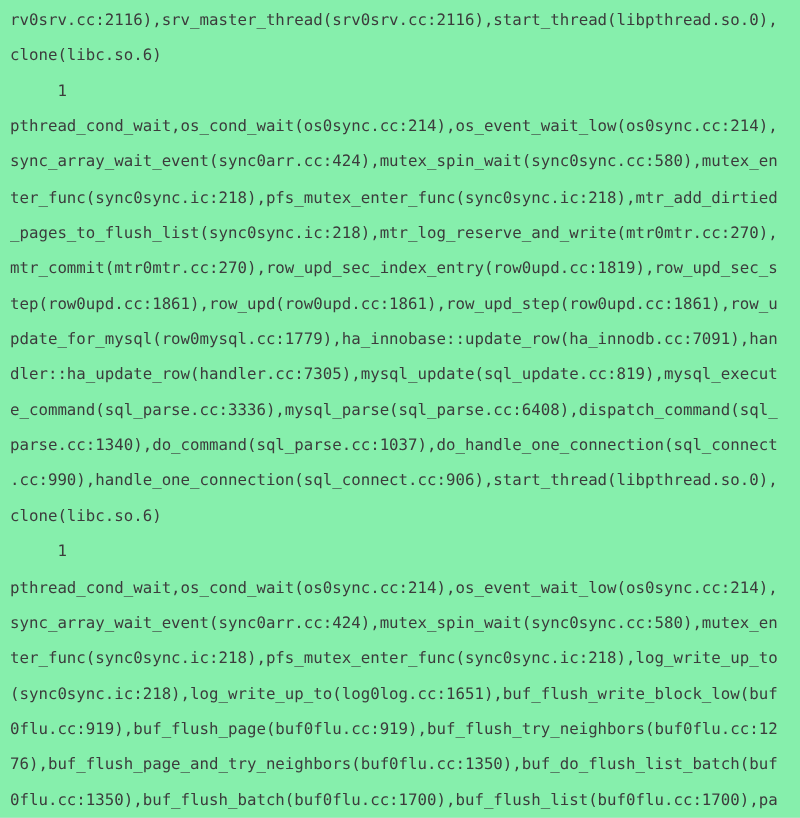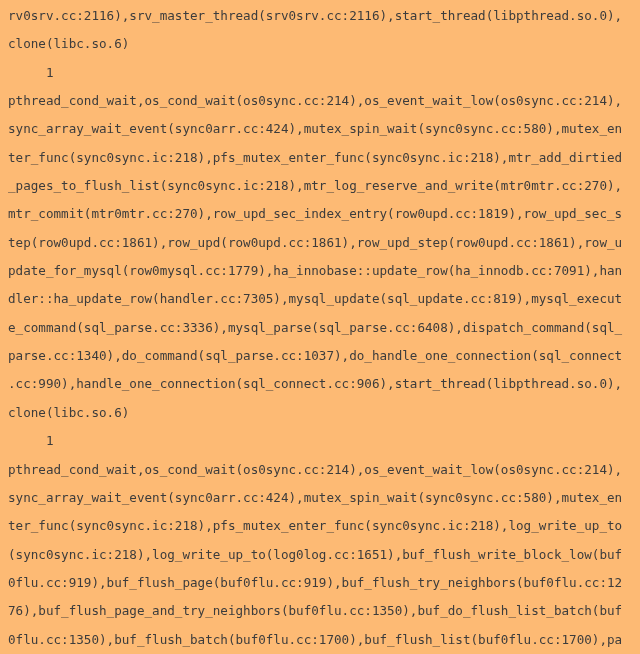--- a/index.html
+++ b/index.html
@@ -6,21 +6,21 @@
     margin: 0;
     padding: 0;
     width: 640px;
     height: 654px;
     overflow: hidden;
     background: #d8d8d8;
   }
   .screen {
     width: 640px;
     height: 654px;
-    background: #fdba74;
+    background: #86efac;
   }
   .stack-text {
     margin: 0;
     padding: 2px 0 0 8px;
     font-family: "DejaVu Sans Mono", "Liberation Mono", monospace;
     font-size: 12.6px;
     line-height: 28.35px;
     letter-spacing: 0;
     color: #3c3c3c;
     white-space: pre;

